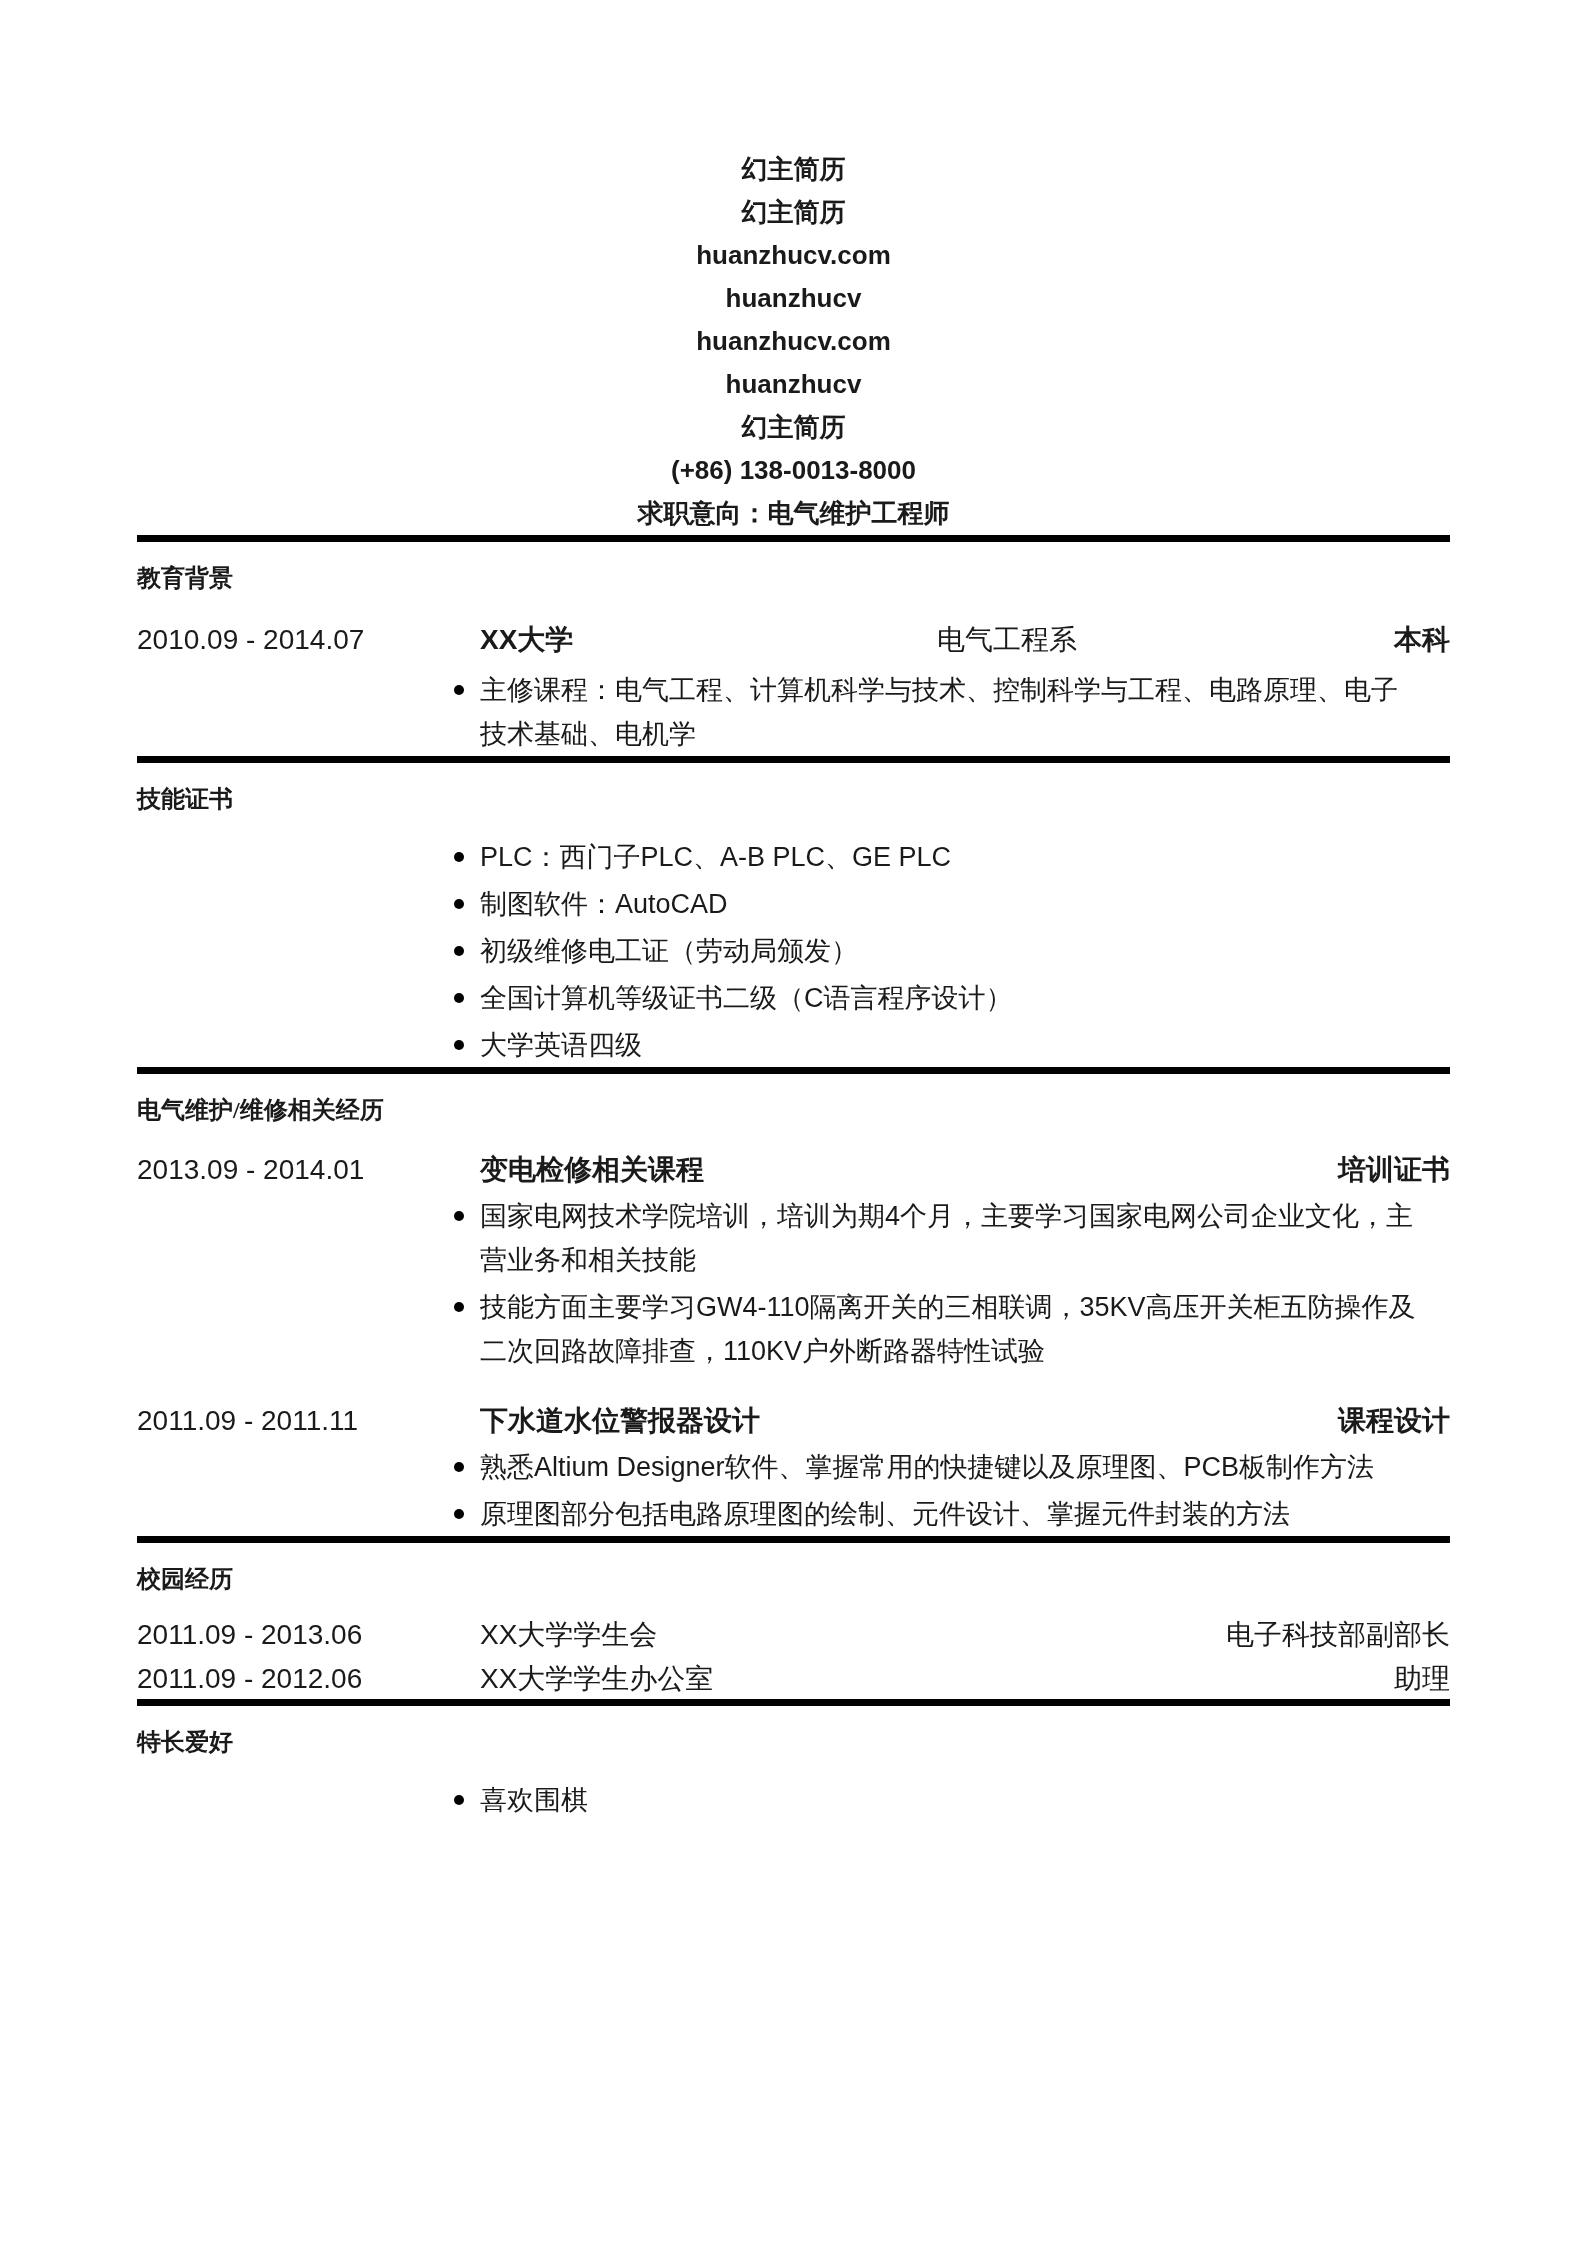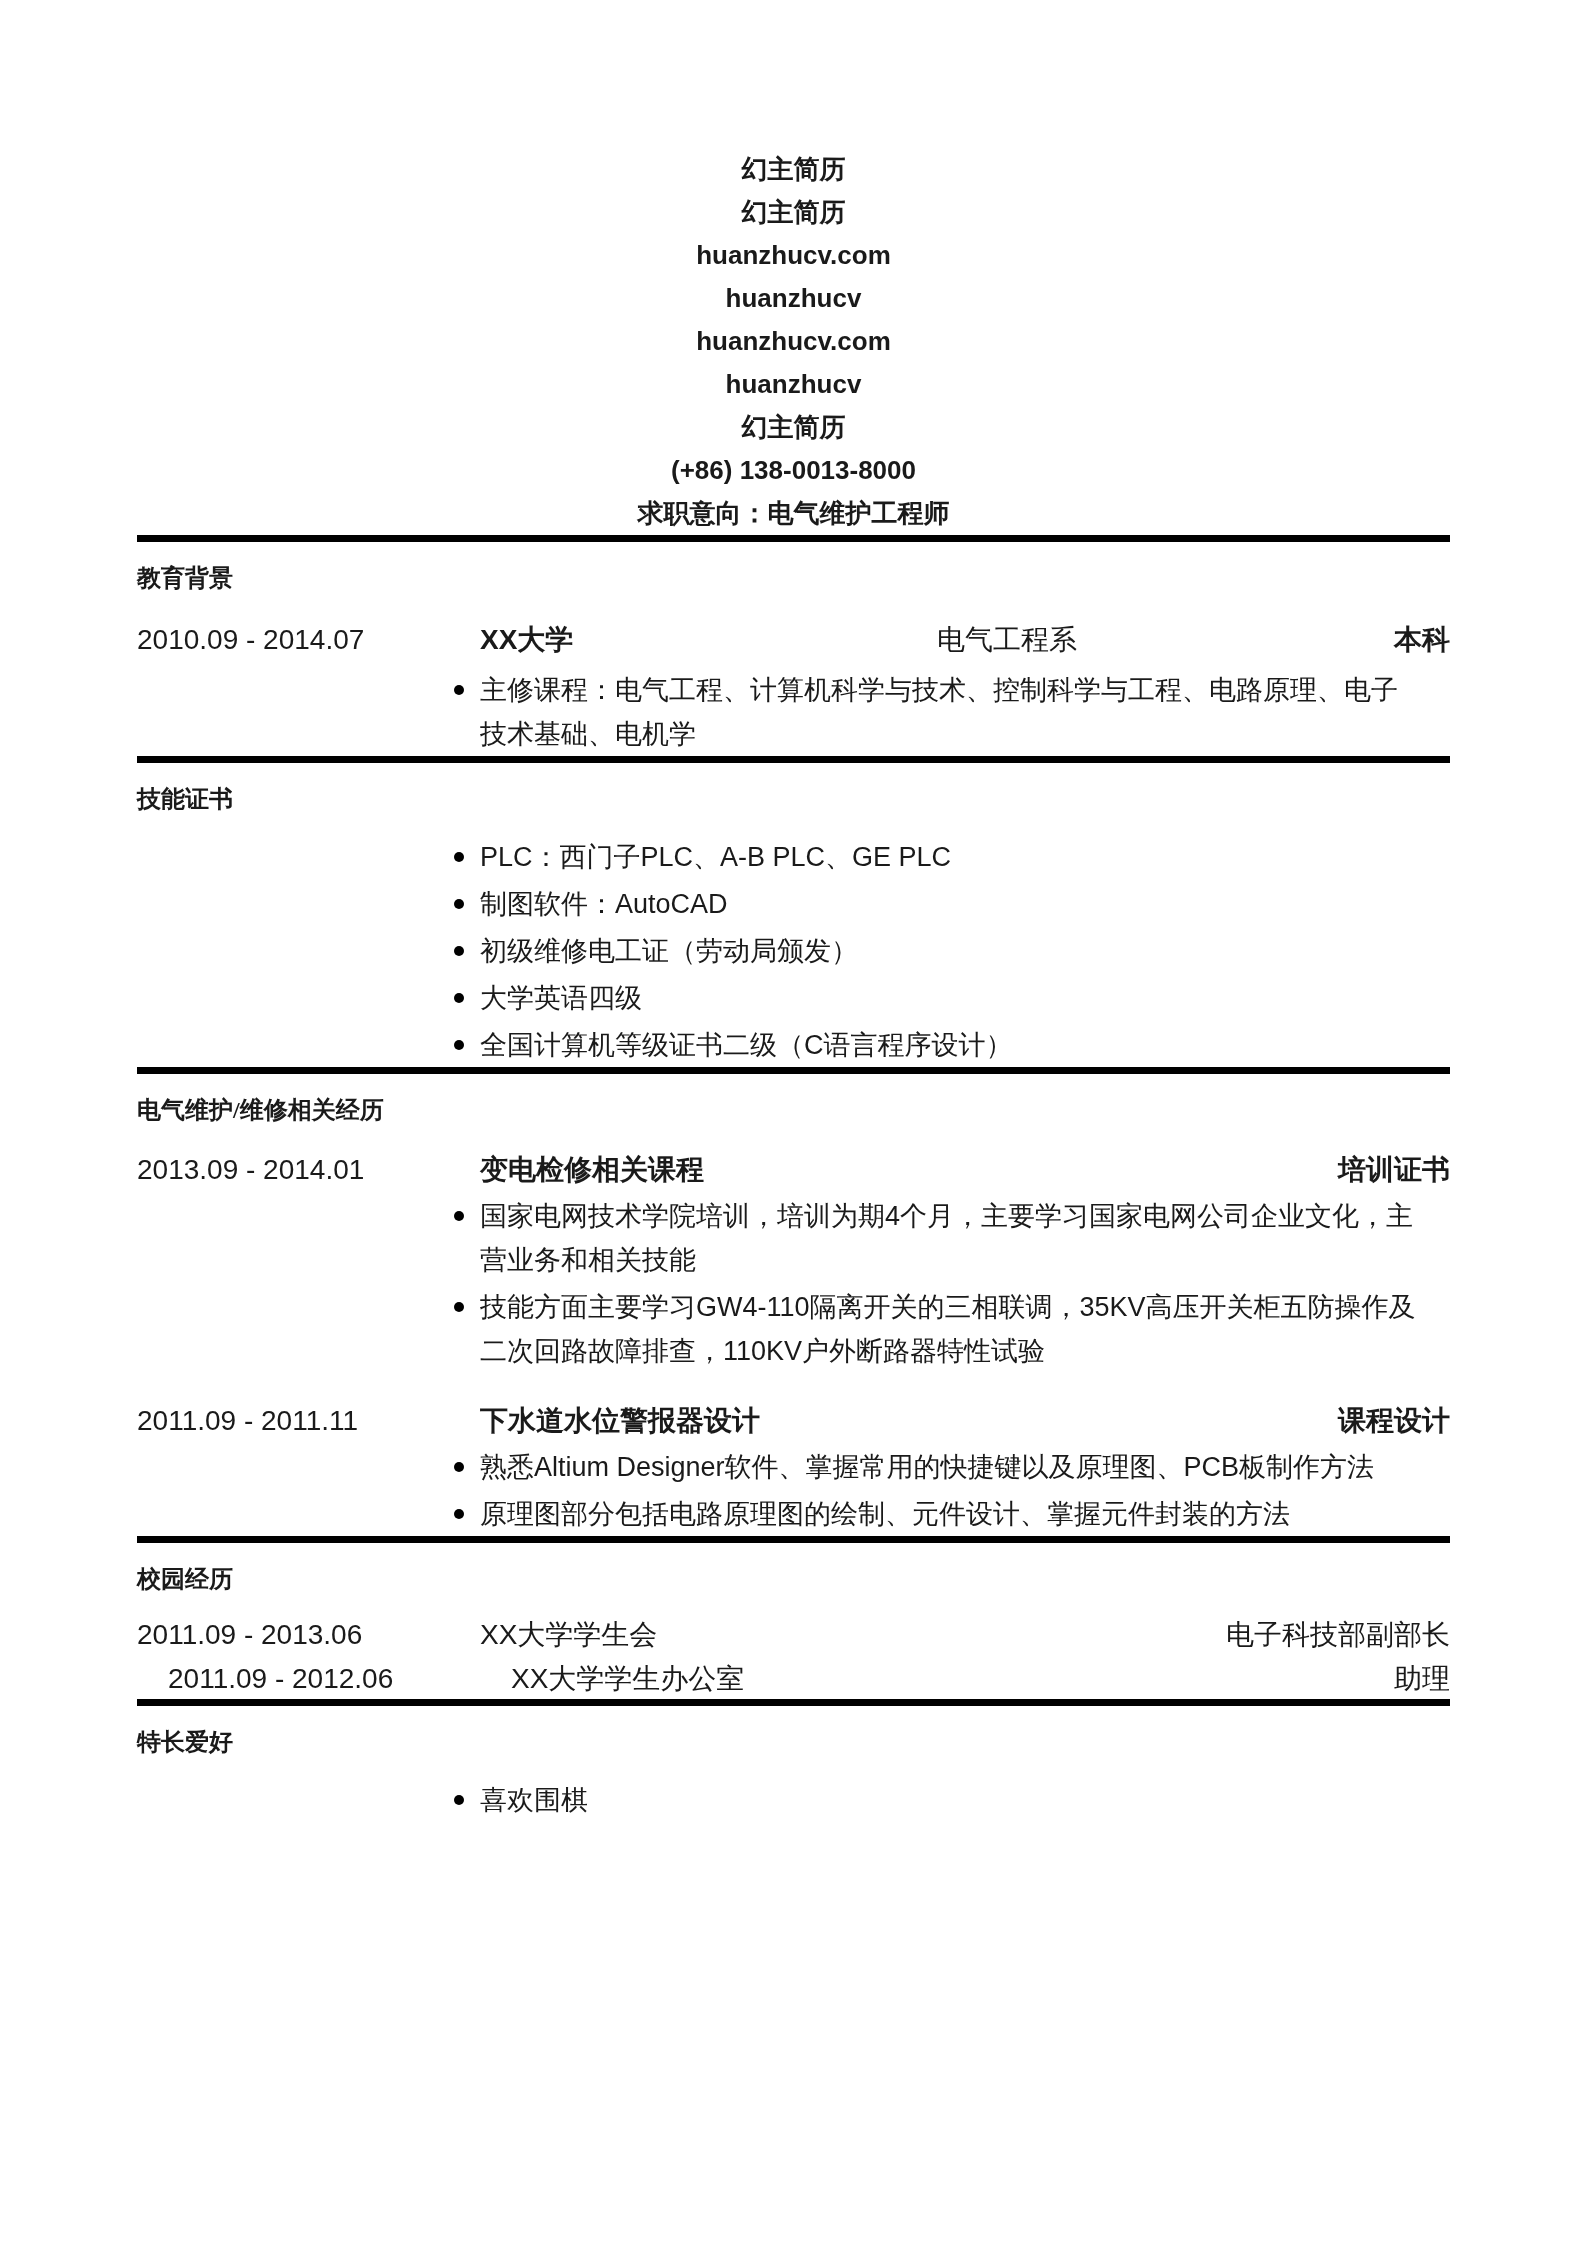--- a/index.html
+++ b/index.html
@@ -64,21 +64,21 @@
   .row .date { width: 343px; flex: 0 0 343px; font-size: 28px; }
   .bold { font-weight: 700; }
   .edu-org { width: 457px; flex: 0 0 457px; }
   .grow { flex: 1 1 auto; }
   .right-label { margin-left: auto; text-align: right; white-space: nowrap; }
 
   .edu-row { margin-top: 20px; }
   .exp-row1 { margin-top: 18px; }
   .exp-row2 { margin-top: 28px; }
   .campus-row1 { margin-top: 14px; }
-  .campus-row2 { margin-top: 4px; margin-left: 31px; }
+  .campus-row2 { margin-top: 4px; }
 
   
   ul.bullets {
     list-style: none;
     margin-left: 343px;
     font-size: 27px;
     line-height: 44px;
   }
   ul.bullets li { position: relative; }
   ul.bullets li + li { margin-top: 3px; }
@@ -137,22 +137,22 @@
     </ul>
   </section>
 
   <section>
     <div class="rule rule-skills"></div>
     <h2 class="section-heading">技能证书</h2>
     <ul class="bullets skills-bullets">
       <li>PLC：西门子PLC、A-B PLC、GE PLC</li>
       <li>制图软件：AutoCAD</li>
       <li>初级维修电工证（劳动局颁发）</li>
+      <li>全国计算机等级证书二级（C语言程序设计）</li>
       <li>大学英语四级</li>
-      <li>全国计算机等级证书二级（C语言程序设计）</li>
     </ul>
   </section>
 
   <section>
     <div class="rule rule-exp"></div>
     <h2 class="section-heading">电气维护/维修相关经历</h2>
 
     <div class="row exp-row1">
       <span class="date">2013.09 - 2014.01</span>
       <span class="grow bold">变电检修相关课程</span>

